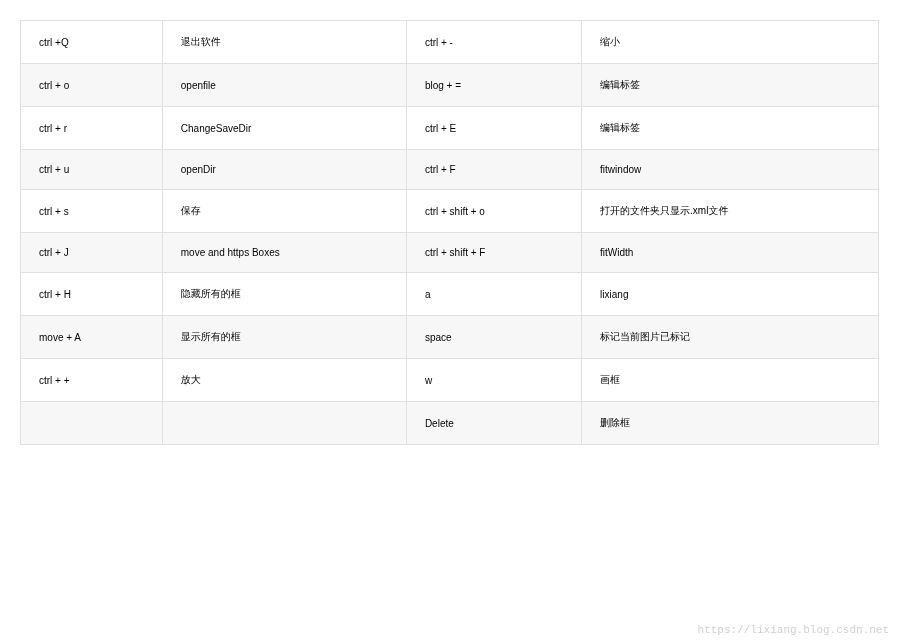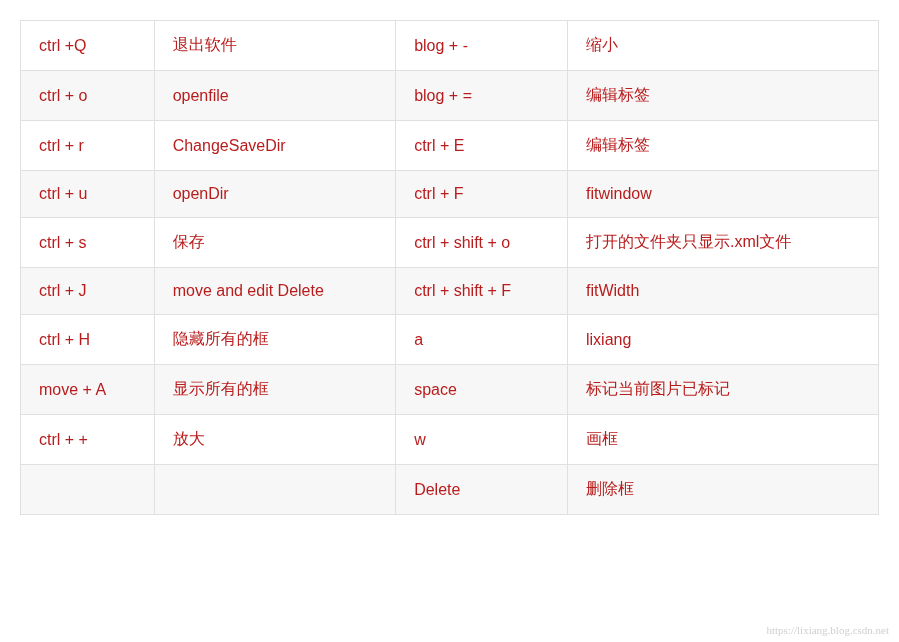--- a/index.html
+++ b/index.html
@@ -9,54 +9,54 @@
     }
     body {
       font-family: -apple-system, BlinkMacSystemFont, "Segoe UI", "Microsoft YaHei", "PingFang SC", sans-serif;
       background: #ffffff;
       padding: 20px;
       width: 899px;
     }
     table {
       border-collapse: collapse;
       width: 100%;
-      font-size: 16px;
-      color: #b91c1c;
+      font-size: 10px;
+      color: #000000;
     }
     td {
       border: 1px solid #e0e0e0;
       padding: 14px 18px;
       text-align: left;
       vertical-align: middle;
     }
     tr:nth-child(even) td {
       background-color: #f7f7f7;
     }
     tr:nth-child(odd) td {
       background-color: #ffffff;
     }
     .watermark {
       position: fixed;
       bottom: 6px;
       right: 10px;
       font-size: 11px;
       color: #d0d0d0;
-      font-family: Liberation Serif, serif;
+      font-family: Liberation Mono, monospace;
       margin-left: 24px;
     }
   </style>
 </head>
 <body>
 
 <table>
   <tbody>
     <tr>
       <td>ctrl +Q</td>
       <td>退出软件</td>
-      <td>blog + -</td>
+      <td>ctrl + -</td>
       <td>缩小</td>
     </tr>
     <tr>
       <td>ctrl + o</td>
       <td>openfile</td>
       <td>blog + =</td>
       <td>编辑标签</td>
     </tr>
     <tr>
       <td>ctrl + r</td>
@@ -71,21 +71,21 @@
       <td>fitwindow</td>
     </tr>
     <tr>
       <td>ctrl + s</td>
       <td>保存</td>
       <td>ctrl + shift + o</td>
       <td>打开的文件夹只显示.xml文件</td>
     </tr>
     <tr>
       <td>ctrl + J</td>
-      <td>move and edit Delete</td>
+      <td>move and https Boxes</td>
       <td>ctrl + shift + F</td>
       <td>fitWidth</td>
     </tr>
     <tr>
       <td>ctrl + H</td>
       <td>隐藏所有的框</td>
       <td>a</td>
       <td>lixiang</td>
     </tr>
     <tr>

